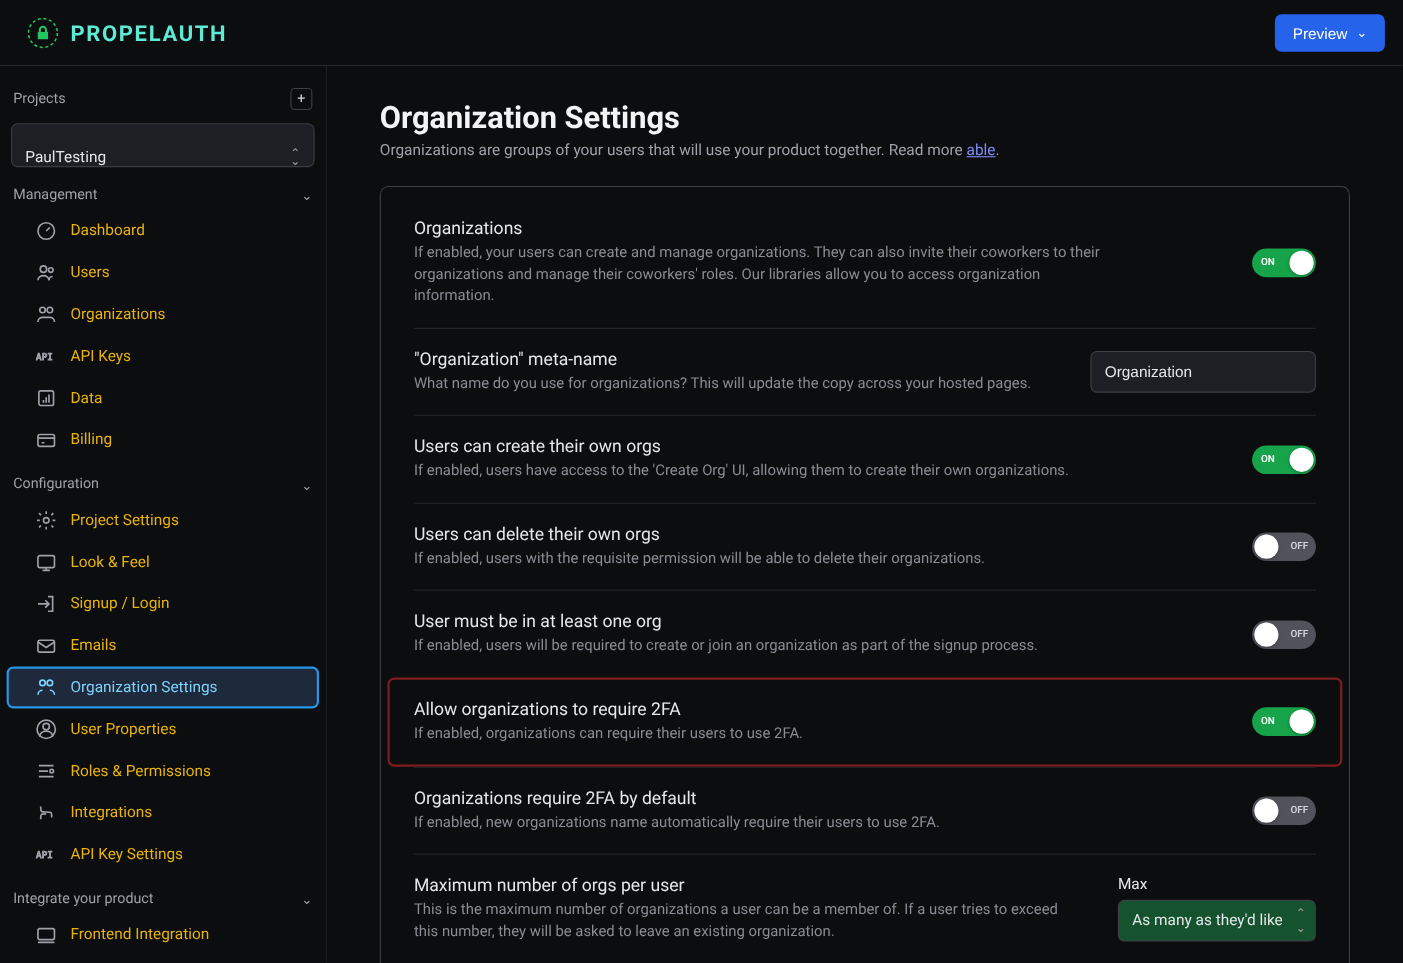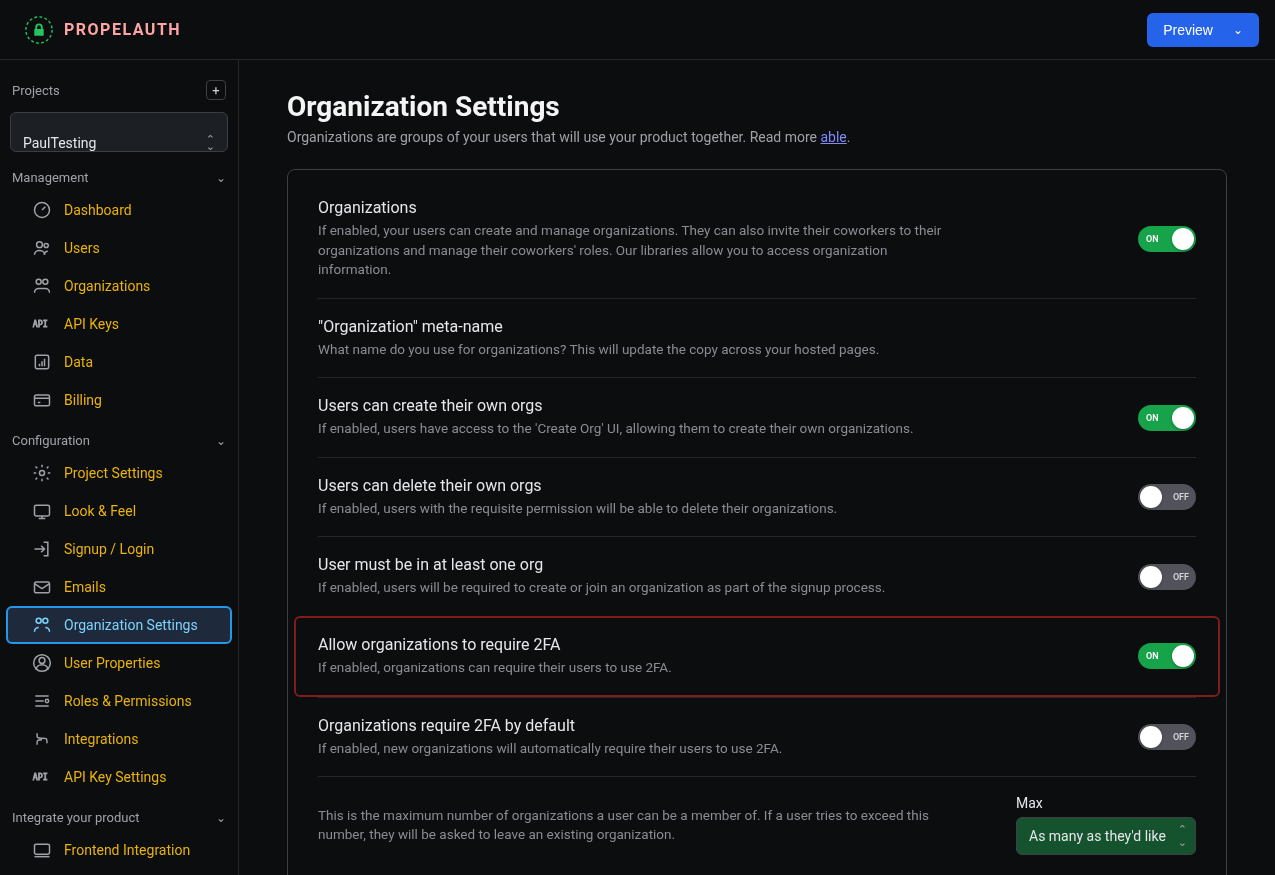--- a/index.html
+++ b/index.html
@@ -18,37 +18,37 @@
   height: 60px;
   background: #0b0d0f;
   border-bottom: 1px solid #27272a;
   display: flex;
   align-items: center;
   justify-content: space-between;
   padding: 0 16px 0 24px;
 }
 .logo { display: flex; align-items: center; gap: 10px; }
 .logo-icon { width: 30px; height: 30px; }
-.logo-text { color: #fca5a5; font-weight: 700; font-size: 16px; letter-spacing: 1.5px; text-align: center; }
+.logo-text { color: #5eead4; font-weight: 700; font-size: 20px; letter-spacing: 1.5px; text-align: center; }
 .preview-btn {
   background: #2563eb;
   color: #fff;
   border: none;
   border-radius: 6px;
   padding: 9px 16px;
   font-size: 14px;
   font-weight: 500;
-  display: flex; align-items: center; gap: 20px; cursor: pointer;
+  display: flex; align-items: center; gap: 8px; cursor: pointer;
 }
 .preview-btn .chev { font-size: 12px; }
 
 
 .body { flex: 1; display: flex; min-height: 0; }
 .sidebar {
-  width: 239px;
+  width: 297px;
   border-right: 1px solid #27272a;
   background: #0b0d0f;
   overflow-y: auto;
   padding: 10px 0 20px 0;
 }
 .sidebar::-webkit-scrollbar { width: 0; }
 
 .sidebar-section-label {
   font-size: 13px;
   color: #a1a1aa;
@@ -388,20 +388,21 @@
             <div class="toggle on">
               <span>ON</span>
               <div class="knob"></div>
             </div>
           </div>
           <div class="setting-row">
             <div class="setting-text">
               <div class="setting-title">"Organization" meta-name</div>
               <div class="setting-desc">What name do you use for organizations? This will update the copy across your hosted pages.</div>
             </div>
+            <div class="meta-input-wrap"><input class="meta-input" value="Organization" style=""></div>
           </div>
           <div class="setting-row">
             <div class="setting-text">
               <div class="setting-title">Users can create their own orgs</div>
               <div class="setting-desc">If enabled, users have access to the 'Create Org' UI, allowing them to create their own organizations.</div>
             </div>
             <div class="toggle on">
               <span>ON</span>
               <div class="knob"></div>
             </div>
@@ -432,29 +433,30 @@
               <div class="setting-desc">If enabled, organizations can require their users to use 2FA.</div>
             </div>
             <div class="toggle on">
               <span>ON</span>
               <div class="knob"></div>
             </div>
           </div>
           <div class="setting-row">
             <div class="setting-text">
               <div class="setting-title">Organizations require 2FA by default</div>
-              <div class="setting-desc">If enabled, new organizations will automatically require their users to use 2FA.</div>
+              <div class="setting-desc">If enabled, new organizations name automatically require their users to use 2FA.</div>
             </div>
             <div class="toggle off">
               <span>OFF</span>
               <div class="knob"></div>
             </div>
           </div>
           <div class="setting-row">
             <div class="setting-text">
+              <div class="setting-title">Maximum number of orgs per user</div>
               <div class="setting-desc">This is the maximum number of organizations a user can be a member of. If a user tries to exceed this number, they will be asked to leave an existing organization.</div>
             </div>
             <div class="max-wrap">
               <div class="max-label">Max</div>
               <div class="max-select">
                 <span style="overflow: hidden; text-overflow: ellipsis;">As many as they'd like</span>
                 <span class="chev-ud">⌃<br>⌄</span>
               </div>
             </div>
           </div>

